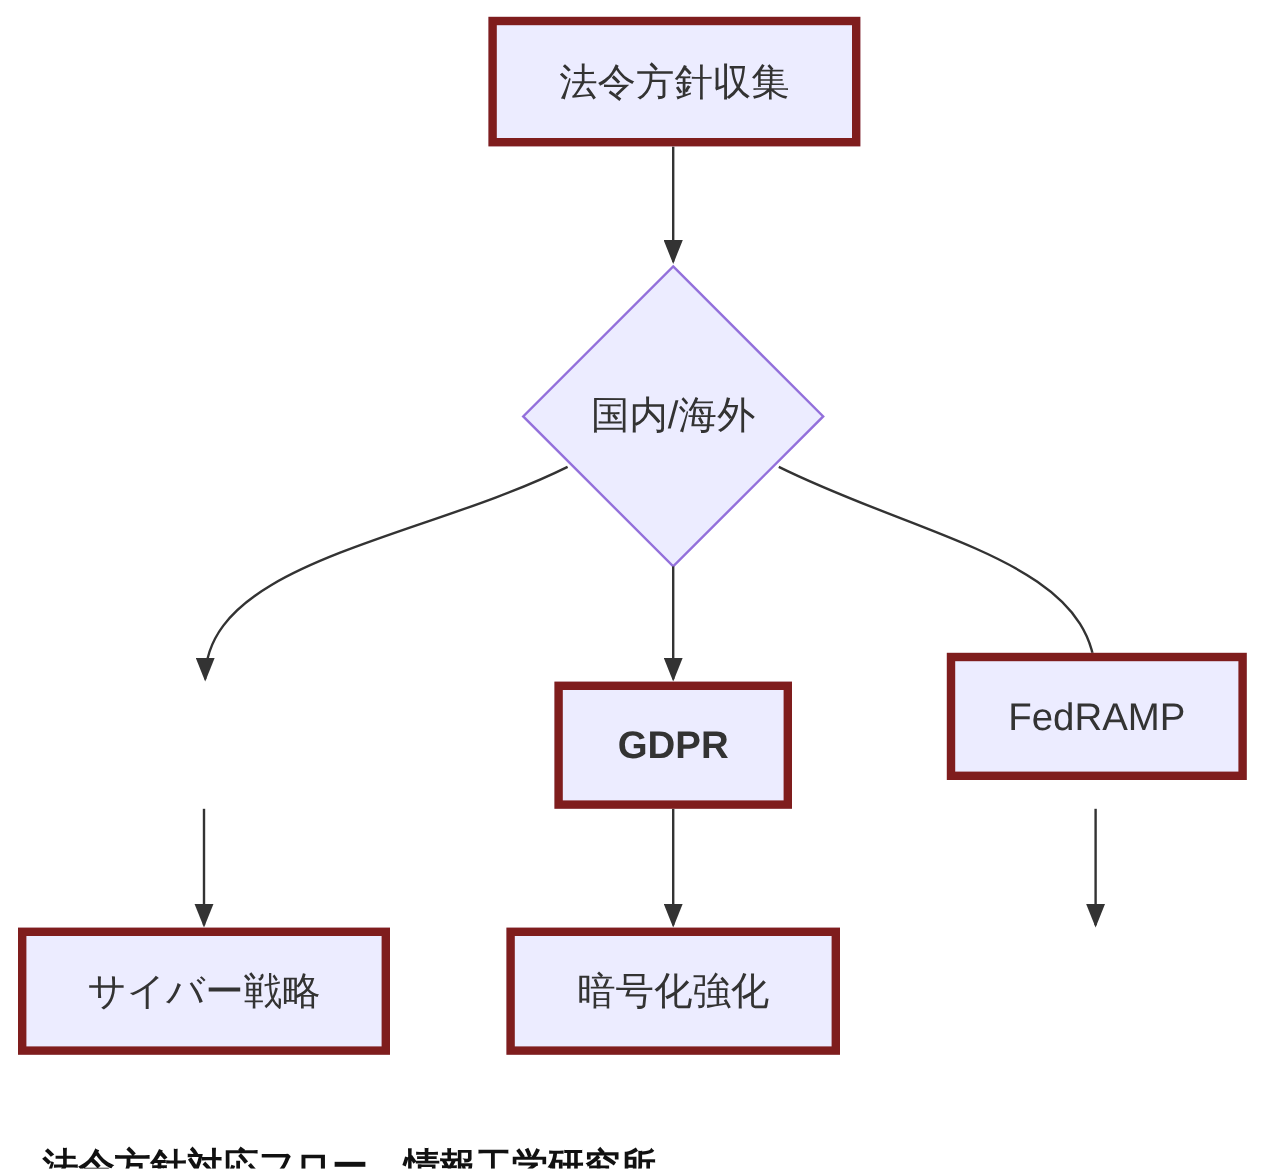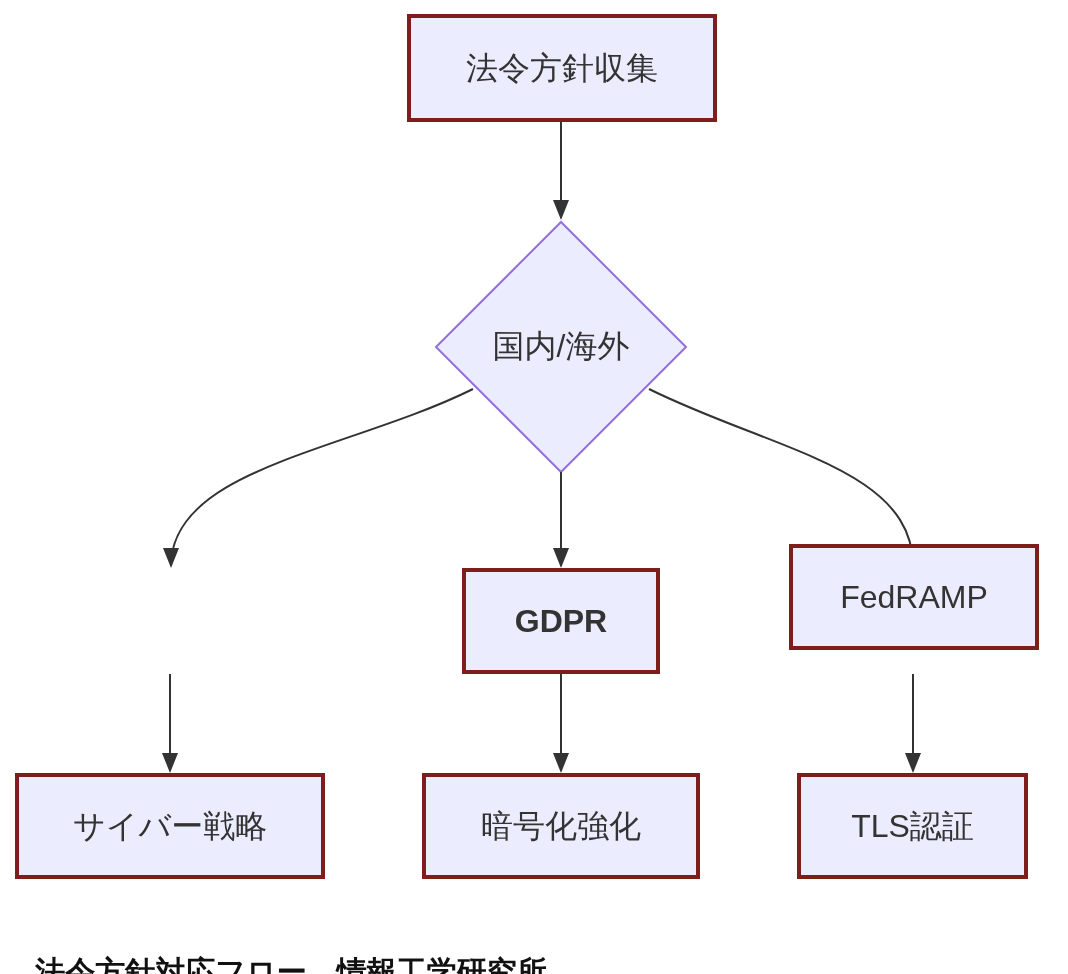--- a/index.html
+++ b/index.html
@@ -29,21 +29,21 @@
   }
   .diamond-shape {
     fill: #ECECFF;
     stroke: #9370DB;
     stroke-width: 2px;
   }
   .node {
     position: absolute;
     box-sizing: border-box;
     background: #ECECFF;
-    border: 4px solid #7f1d1d;
+    border: 7px solid #7f1d1d;
     display: flex;
     align-items: center;
     justify-content: center;
     color: #333333;
     font-size: 32px;
     line-height: 1.2;
     white-space: nowrap;
   }
   .diamond-label {
     position: absolute;
@@ -119,21 +119,18 @@
   </div>
 
   <div class="node n-log">
     <span>サイバー戦略</span>
   </div>
 
   <div class="node n-crypto">
     <span>暗号化強化</span>
   </div>
 
-  <div class="node n-tls">
-    <span>TLS認証</span>
-  </div>
 
   <div class="caption">
     <span>法令方針対応フロー　情報工学研究所</span>
   </div>
 
 </div>
 
 </body></html>

